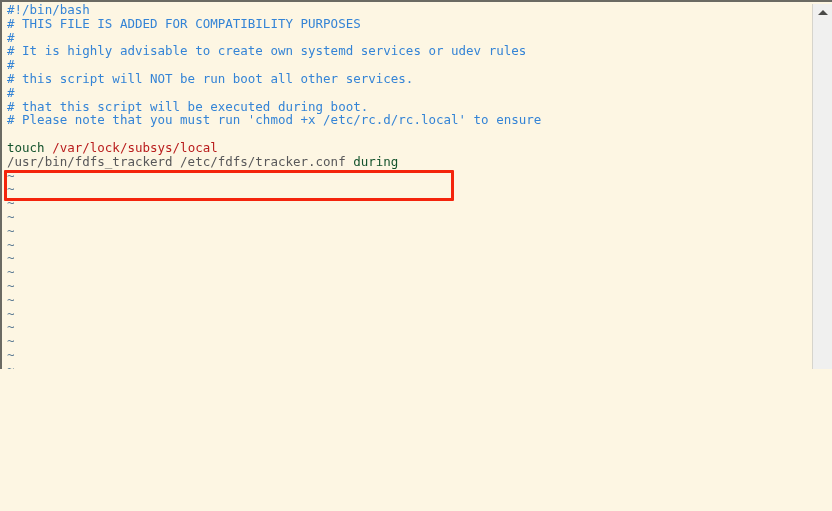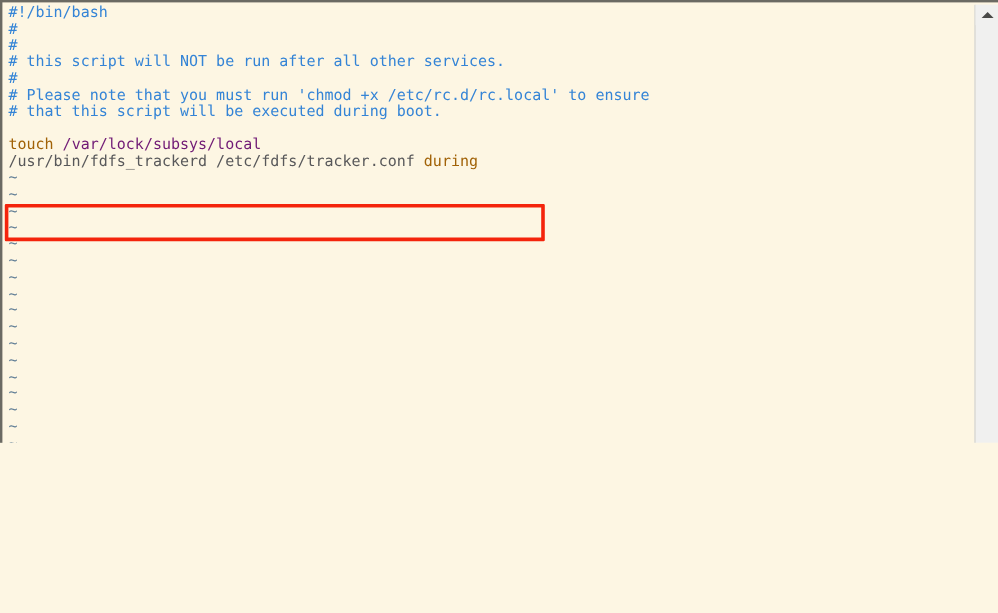--- a/index.html
+++ b/index.html
@@ -38,22 +38,22 @@
   .line {
     height: 13.8px;
     line-height: 13.8px;
     font-size: 12.5px;
     white-space: pre;
     letter-spacing: 0px;
     padding-left: 3px;
   }
 
   .c-comment  { color: #3484d6; }
-  .c-normal   { color: #701a75; }
-  .c-keyword  { color: #a16207; }
+  .c-normal   { color: #b91c1c; }
+  .c-keyword  { color: #14532d; }
   .c-tilde    { color: #5f7d95; }
   .c-cmd      { color: #58585a; }
 
   
   #redbox {
     position: absolute;
     left: 2px;
     top: 168px;
     width: 450px;
     height: 31px;
@@ -117,26 +117,28 @@
   }
 </style>
 </head>
 <body>
 
 <div id="vim-window">
 
   <div id="buffer">
 
     <div class="line c-comment">#!/bin/bash</div>
+    <div class="line c-comment"># THIS FILE IS ADDED FOR COMPATIBILITY PURPOSES</div>
     <div class="line c-comment">#</div>
+    <div class="line c-comment"># It is highly advisable to create own systemd services or udev rules</div>
     <div class="line c-comment">#</div>
-    <div class="line c-comment"># this script will NOT be run after all other services.</div>
+    <div class="line c-comment"># this script will NOT be run boot all other services.</div>
     <div class="line c-comment">#</div>
+    <div class="line c-comment"># that this script will be executed during boot.</div>
     <div class="line c-comment"># Please note that you must run 'chmod +x /etc/rc.d/rc.local' to ensure</div>
-    <div class="line c-comment"># that this script will be executed during boot.</div>
     <div class="line"></div>
 
     <div class="line"><span class="c-keyword">touch</span><span class="c-normal"> /var/lock/subsys/local</span></div>
 
     <div class="line"><span class="c-cmd">/usr/bin/fdfs_trackerd /etc/fdfs/tracker.conf </span><span class="c-keyword">during</span></div>
 
     <div id="tildes">
         <div class="line c-tilde">~</div>
         <div class="line c-tilde">~</div>
         <div class="line c-tilde">~</div>

